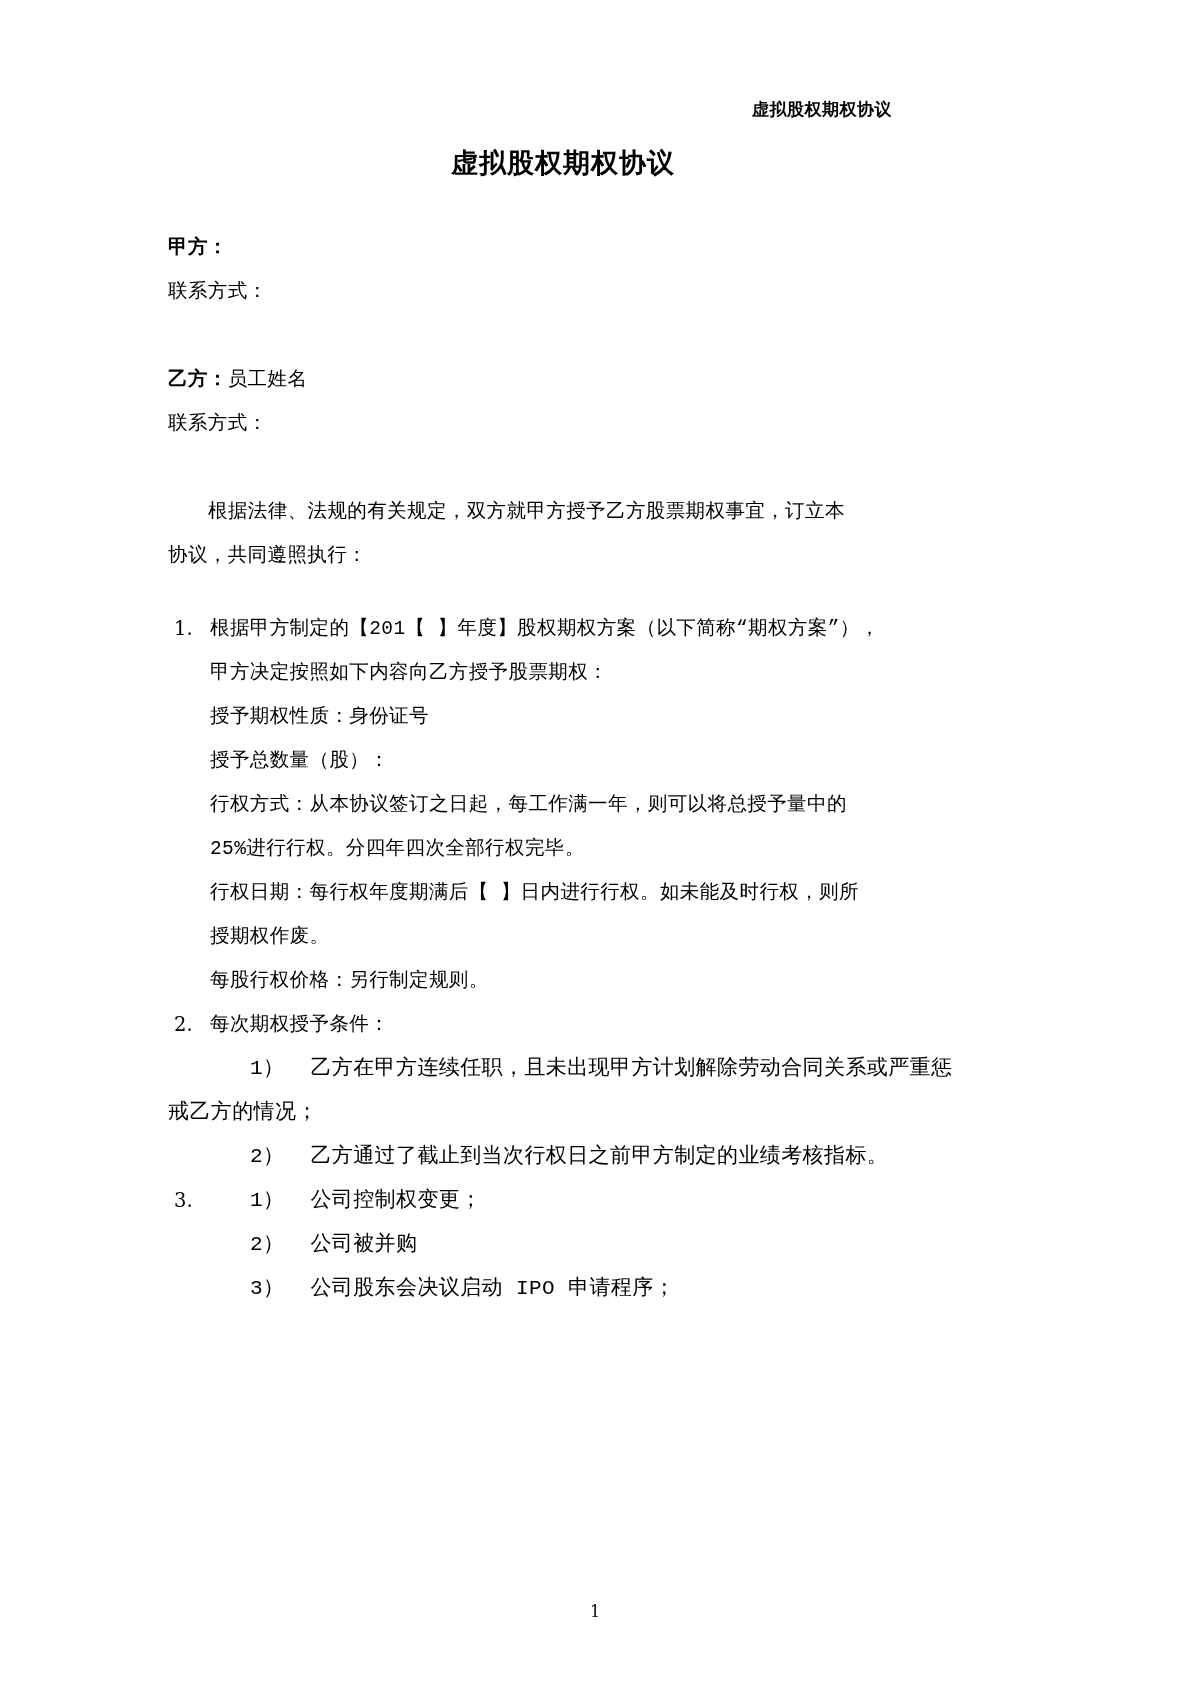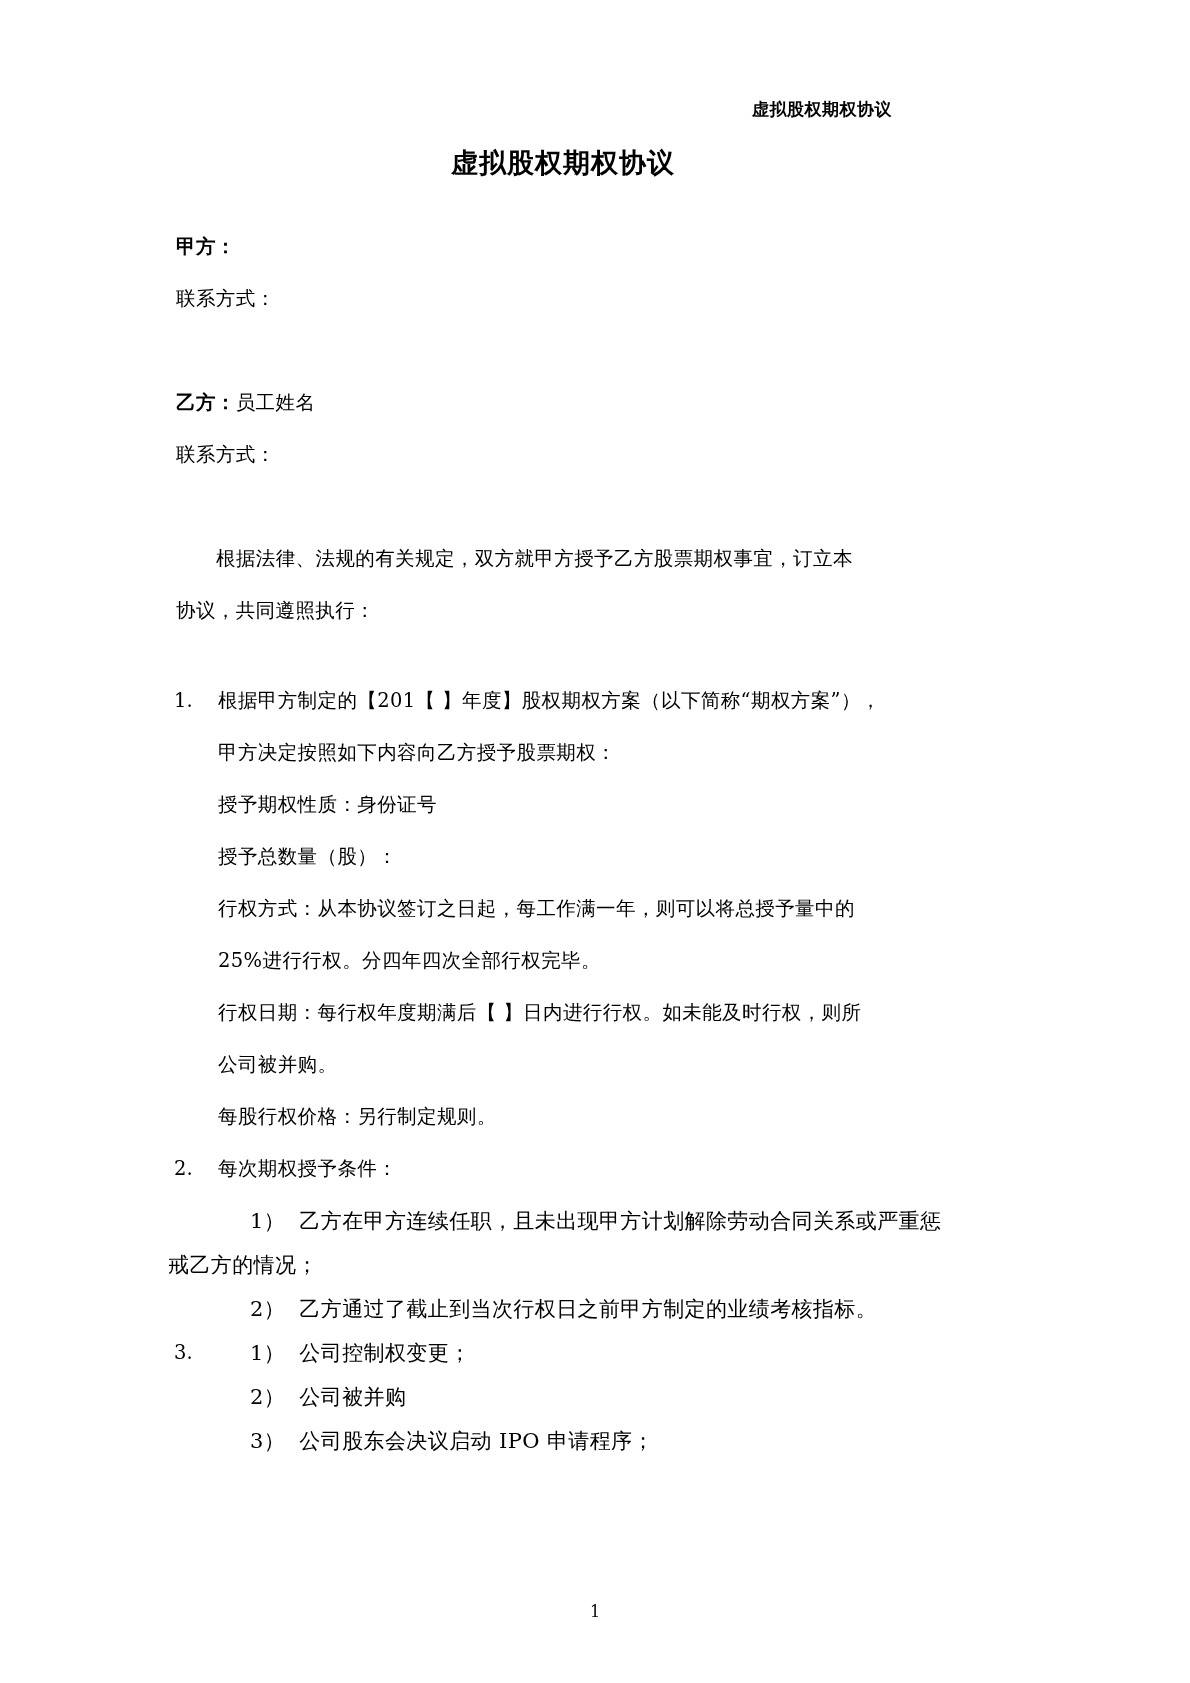--- a/index.html
+++ b/index.html
@@ -42,40 +42,41 @@
     text-align: center;
     font-size: 27px;
     font-weight: bold;
     letter-spacing: 1px;
     margin: 0 0 44px 0;
     font-family: "DejaVu Serif", "Liberation Serif", serif;
   }
   .para {
     font-size: 19.5px;
     line-height: 44px;
-    margin: 8px;
+    margin: 0;
     letter-spacing: 0.4px;
   }
   .bold-label {
     font-weight: bold;
   }
   .spacer-sm { height: 30px; }
   .spacer-md { height: 44px; }
   .indent-2 { text-indent: 40px; }
   ol.main-list {
     list-style: none;
     margin: 0;
     padding: 0;
     counter-reset: mainitem;
   }
   ol.main-list > li {
     position: relative;
     padding-left: 42px;
     margin: 0;
     counter-increment: mainitem;
+    font-family: Liberation Mono, monospace;
   }
   ol.main-list > li::before {
     content: counter(mainitem) ".";
     position: absolute;
     left: 6px;
     top: 0;
     font-size: 19.5px;
     line-height: 44px;
     font-family: "DejaVu Serif", "Liberation Serif", serif;
   }
@@ -131,21 +132,21 @@
     <ol class="main-list">
 
       <li>
         <p class="para">根据甲方制定的【201【  】年度】股权期权方案（以下简称“期权方案”），</p>
         <p class="para">甲方决定按照如下内容向乙方授予股票期权：</p>
         <p class="para">授予期权性质：身份证号</p>
         <p class="para">授予总数量（股）：</p>
         <p class="para">行权方式：从本协议签订之日起，每工作满一年，则可以将总授予量中的</p>
         <p class="para">25%进行行权。分四年四次全部行权完毕。</p>
         <p class="para">行权日期：每行权年度期满后【    】日内进行行权。如未能及时行权，则所</p>
-        <p class="para">公司被并购。</p>
+        <p class="para">授期权作废。</p>
         <p class="para">每股行权价格：另行制定规则。</p>
       </li>
 
       <li>
         <p class="para">每次期权授予条件：</p>
         <p class="sub-item sub-indent"><span>1）</span>&nbsp;&nbsp;<span>乙方在甲方连续任职，且未出现甲方计划解除劳动合同关系或严重惩</span></p>
         <p class="sub-item hang">戒乙方的情况；</p>
         <p class="sub-item sub-indent"><span>2）</span>&nbsp;&nbsp;<span>乙方通过了截止到当次行权日之前甲方制定的业绩考核指标。</span></p>
       </li>
 

